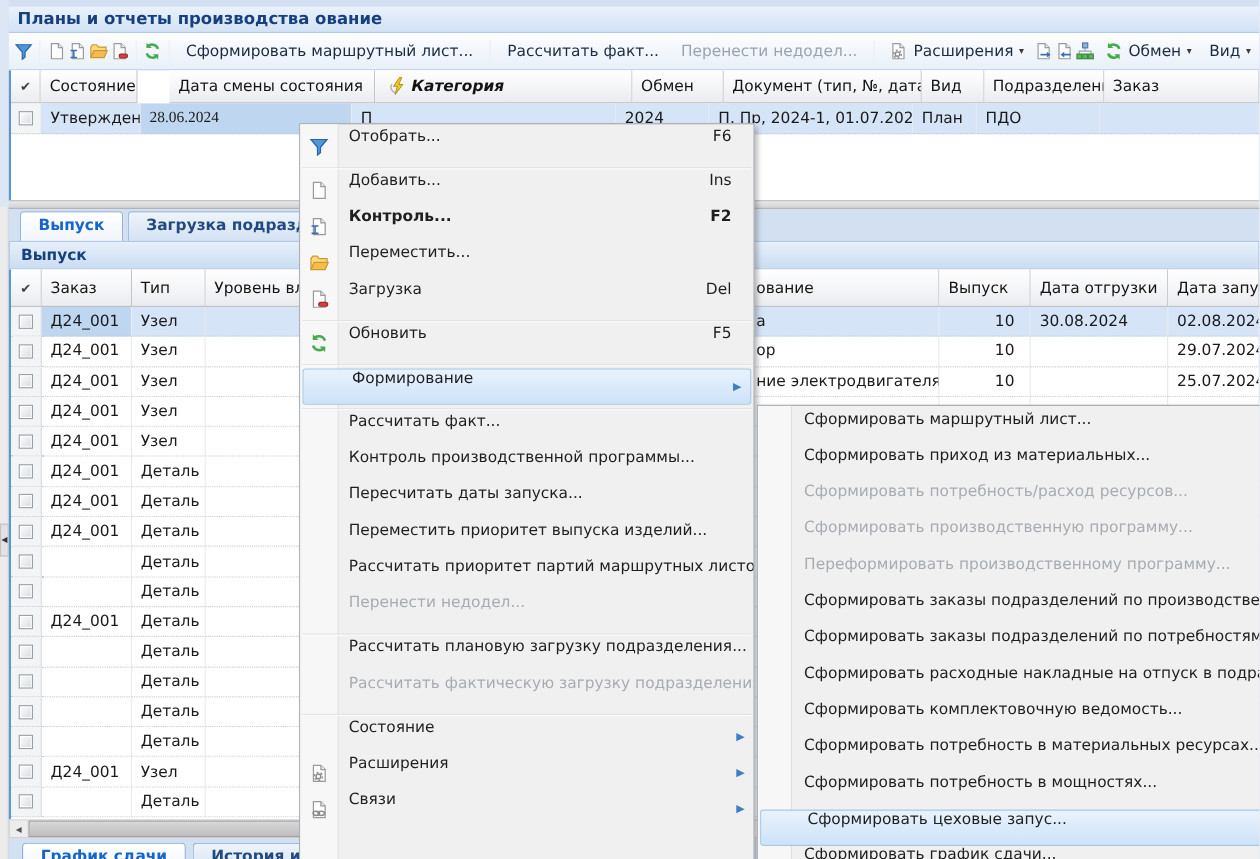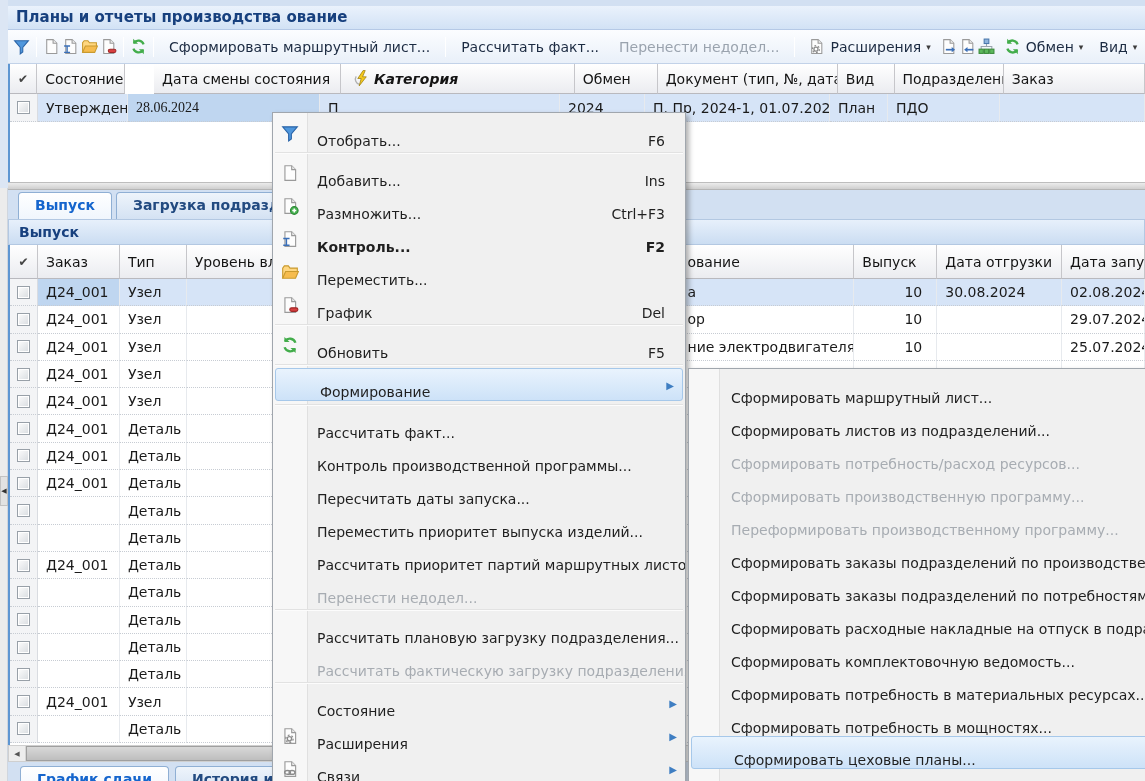--- a/index.html
+++ b/index.html
@@ -63,21 +63,21 @@
   .sthumb { width:600px; background:linear-gradient(#d8d8d8,#bebebe); border:1px solid #9f9f9f; }
 
   .btabsrow { position:absolute; left:8px; top:766px; right:0; height:28px; display:flex; gap:6px; padding-left:12px; }
 
   
   .menu { position:absolute; background:#f0f0f0; border:1px solid #a0a6ad; box-shadow:3px 3px 5px rgba(60,60,60,.4); padding-top:3px; }
   .menu::before { content:""; position:absolute; left:0; top:0; bottom:0; width:34px; background:#f7f7f7; border-right:1px solid #e0e0e0; }
   #context-menu { left:272px; top:112px; width:414px; height:680px; z-index:50; }
   #sub-menu { left:688px; top:368px; width:470px; height:420px; z-index:60; padding-top:4px; }
   #sub-menu::before { width:30px; }
-  .mitem { position:relative; height:33px; display:flex; align-items:flex-end; padding:0 6px 0 44px; white-space:nowrap; overflow:hidden; color:#1f1f1f; }
+  .mitem { position:relative; height:33px; display:flex; align-items:flex-start; padding:0 6px 0 44px; white-space:nowrap; overflow:hidden; color:#1f1f1f; }
   #sub-menu .mitem { padding-left:42px; }
   .mitem .lbl {}
   .mitem .sc { margin-left:auto; padding-right:14px; }
   .mitem .ic { position:absolute; left:8px; top:50%; transform:translateY(-50%); width:18px; height:18px; }
   .mitem.hl { margin:0 2px; border:1px solid #a6c8ea; border-radius:3px; background:linear-gradient(#e9f3fd,#cde2f8); }
   .mitem.dis { color:#a7acb2; }
   .mitem.bold { font-weight:bold; }
   .arrow { position:absolute; right:8px; top:50%; transform:translateY(-50%); color:#3f7ec2; font-size:10px; }
   .msep { height:7px; position:relative; }
   .msep::before { content:""; position:absolute; left:2px; right:2px; top:3px; border-top:1px solid #e2e2e2; border-bottom:1px solid #fcfcfc; }
@@ -507,32 +507,20 @@
       <div class="mitem">
         <span class="ic">
           <svg viewBox="0 0 16 16">
             <path d="M3.5 1.5h6l3.5 3.5v9.5H3.5z" fill="#fdfdfd" stroke="#9a9a9a"></path>
             <path d="M9.5 1.5v3.5H13" fill="#ececec" stroke="#9a9a9a"></path>
           </svg>
         </span>
         <span class="lbl">Добавить...</span>
         <span class="sc">Ins</span>
       </div>
-      <div class="mitem">
-        <span class="ic">
-          <svg viewBox="0 0 16 16">
-            <path d="M3.5 1.5h6l3.5 3.5v9.5H3.5z" fill="#fdfdfd" stroke="#9a9a9a"></path>
-            <path d="M9.5 1.5v3.5H13" fill="#ececec" stroke="#9a9a9a"></path>
-            <circle cx="11.8" cy="12" r="3.4" fill="#45b04e" stroke="#2e8a36"></circle>
-            <path d="M11.8 10.2v3.6M10 12h3.6" stroke="#fff" stroke-width="1.4"></path>
-          </svg>
-        </span>
-        <span class="lbl">Размножить...</span>
-        <span class="sc">Ctrl+F3</span>
-      </div>
       <div class="mitem bold">
         <span class="ic">
           <svg viewBox="0 0 16 16">
             <path d="M3.5 1.5h6l3.5 3.5v9.5H3.5z" fill="#fdfdfd" stroke="#9a9a9a"></path>
             <path d="M9.5 1.5v3.5H13" fill="#ececec" stroke="#9a9a9a"></path>
             <path d="M2 7.5h5.6M4.8 7.5v6M2 13.5h5.6" stroke="#3a6fb8" stroke-width="1.3" fill="none"></path>
           </svg>
         </span>
         <span class="lbl">Контроль...</span>
         <span class="sc">F2</span>
@@ -547,21 +535,21 @@
         <span class="lbl">Переместить...</span>
       </div>
       <div class="mitem">
         <span class="ic">
           <svg viewBox="0 0 16 16">
             <path d="M3.5 1.5h6l3.5 3.5v9.5H3.5z" fill="#fdfdfd" stroke="#9a9a9a"></path>
             <path d="M9.5 1.5v3.5H13" fill="#ececec" stroke="#9a9a9a"></path>
             <rect x="7.8" y="10.5" width="7.2" height="3.2" rx="1.6" fill="#d84040" stroke="#a02828"></rect>
           </svg>
         </span>
-        <span class="lbl">График</span>
+        <span class="lbl">Загрузка</span>
         <span class="sc">Del</span>
       </div>
       <div class="msep"></div>
       <div class="mitem">
         <span class="ic">
           <svg viewBox="0 0 16 16">
             <path d="M12.8 6A5.2 5.2 0 0 0 3.6 4.6" fill="none" stroke="#43ad4b" stroke-width="2.1"></path>
             <path d="M3 .8v4.6h4.6z" fill="#43ad4b"></path>
             <path d="M3.2 10a5.2 5.2 0 0 0 9.2 1.4" fill="none" stroke="#43ad4b" stroke-width="2.1"></path>
             <path d="M13 15.2v-4.6H8.4z" fill="#43ad4b"></path>
@@ -629,21 +617,21 @@
         </span>
         <span class="lbl">Связи</span>
         <span class="arrow">▶</span>
       </div>
     </div>
   <div class="menu" id="sub-menu">
       <div class="mitem">
         <span class="lbl">Сформировать маршрутный лист...</span>
       </div>
       <div class="mitem">
-        <span class="lbl">Сформировать листов из подразделений...</span>
+        <span class="lbl">Сформировать приход из материальных...</span>
       </div>
       <div class="mitem dis">
         <span class="lbl">Сформировать потребность/расход ресурсов...</span>
       </div>
       <div class="mitem dis">
         <span class="lbl">Сформировать производственную программу...</span>
       </div>
       <div class="mitem dis">
         <span class="lbl">Переформировать производственному программу...</span>
       </div>
@@ -659,20 +647,20 @@
       <div class="mitem">
         <span class="lbl">Сформировать комплектовочную ведомость...</span>
       </div>
       <div class="mitem">
         <span class="lbl">Сформировать потребность в материальных ресурсах...</span>
       </div>
       <div class="mitem">
         <span class="lbl">Сформировать потребность в мощностях...</span>
       </div>
       <div class="mitem hl">
-        <span class="lbl">Сформировать цеховые планы...</span>
+        <span class="lbl">Сформировать цеховые запус...</span>
       </div>
       <div class="mitem">
         <span class="lbl">Сформировать график сдачи...</span>
       </div>
     </div>
 
 </div>
 
 </body></html>

